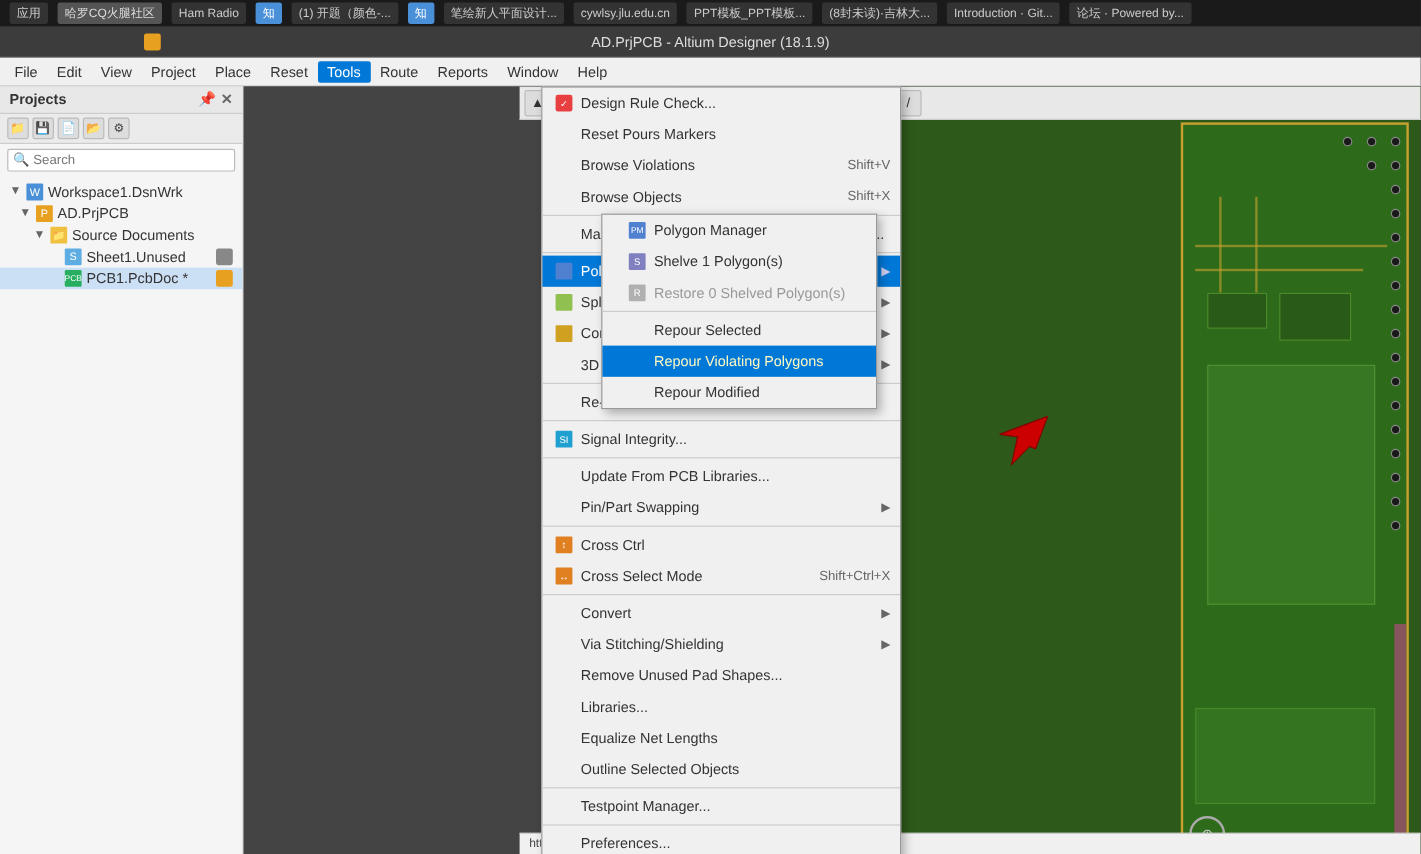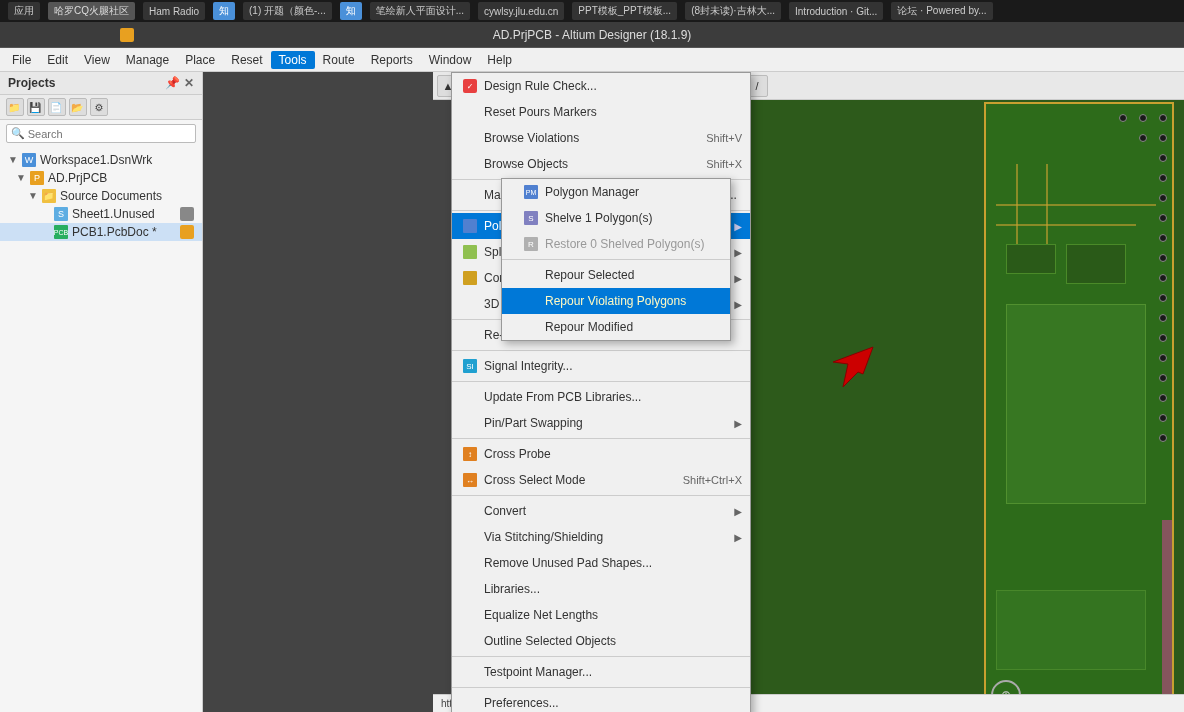--- a/index.html
+++ b/index.html
@@ -384,21 +384,21 @@
   <div class="system-bar-icon" style="position:absolute;left:120px;background:transparent;display:flex;align-items:center;gap:4px;">
     <div style="width:14px;height:14px;background:#e8a020;border-radius:2px;"></div>
   </div>
   <span>AD.PrjPCB - Altium Designer (18.1.9)</span>
 </div>
 
 <div class="menu-bar">
   <div class="menu-item">File</div>
   <div class="menu-item">Edit</div>
   <div class="menu-item">View</div>
-  <div class="menu-item">Manage</div>
+  <div class="menu-item">Project</div>
   <div class="menu-item">Place</div>
   <div class="menu-item">Reset</div>
   <div class="menu-item tools-active">Tools</div>
   <div class="menu-item">Route</div>
   <div class="menu-item">Reports</div>
   <div class="menu-item">Window</div>
   <div class="menu-item">Help</div>
 </div>
 
 <div class="main-layout">
@@ -618,21 +618,21 @@
         <span class="item-label">Pin/Part Swapping</span>
         <span class="submenu-arrow">▶</span>
       </div>
 
       <div class="menu-separator"></div>
 
       <div class="tools-menu-item">
         <div class="item-prefix-icon">
           <div style="width:14px;height:14px;background:#e08020;border-radius:1px;display:flex;align-items:center;justify-content:center;color:white;font-size:8px;">↕</div>
         </div>
-        <span class="item-label">Cross Probe</span>
+        <span class="item-label">Cross Ctrl</span>
       </div>
 
       <div class="tools-menu-item">
         <div class="item-prefix-icon">
           <div style="width:14px;height:14px;background:#e08020;border-radius:1px;display:flex;align-items:center;justify-content:center;color:white;font-size:8px;">↔</div>
         </div>
         <span class="item-label">Cross Select Mode</span>
         <span class="shortcut">Shift+Ctrl+X</span>
       </div>
 

